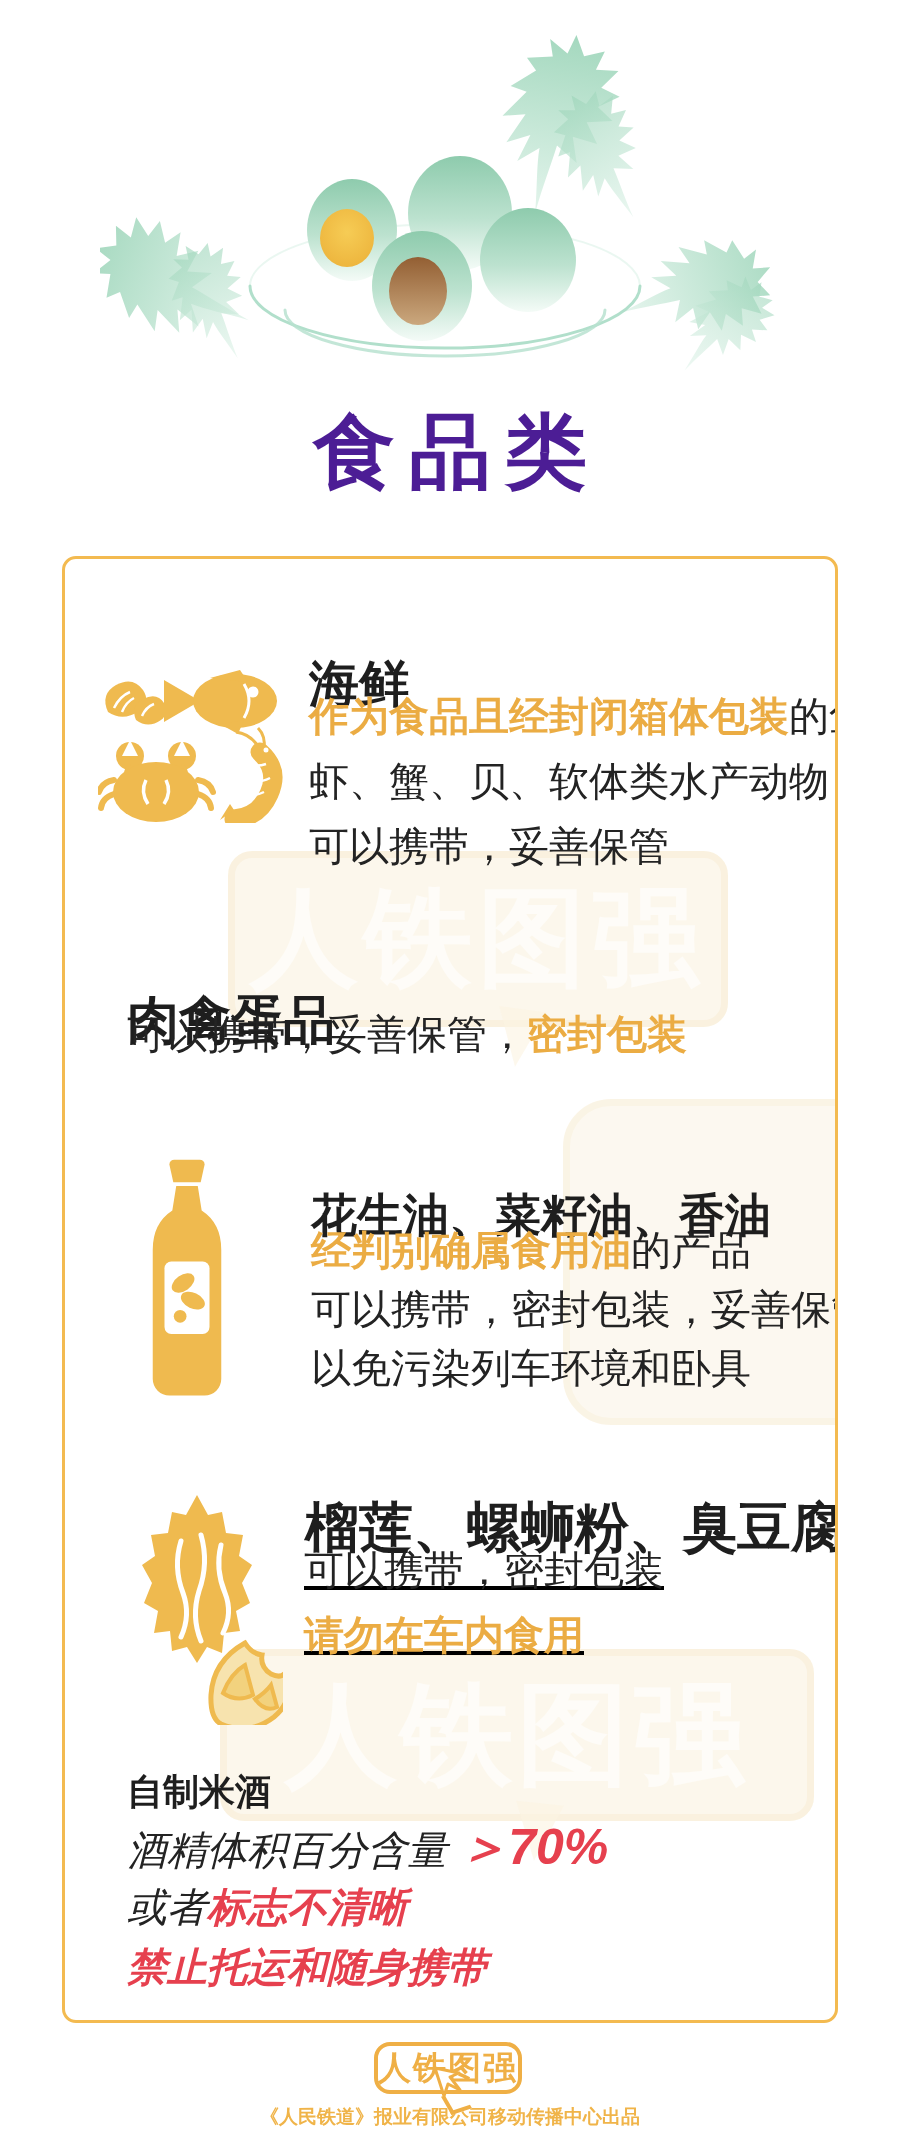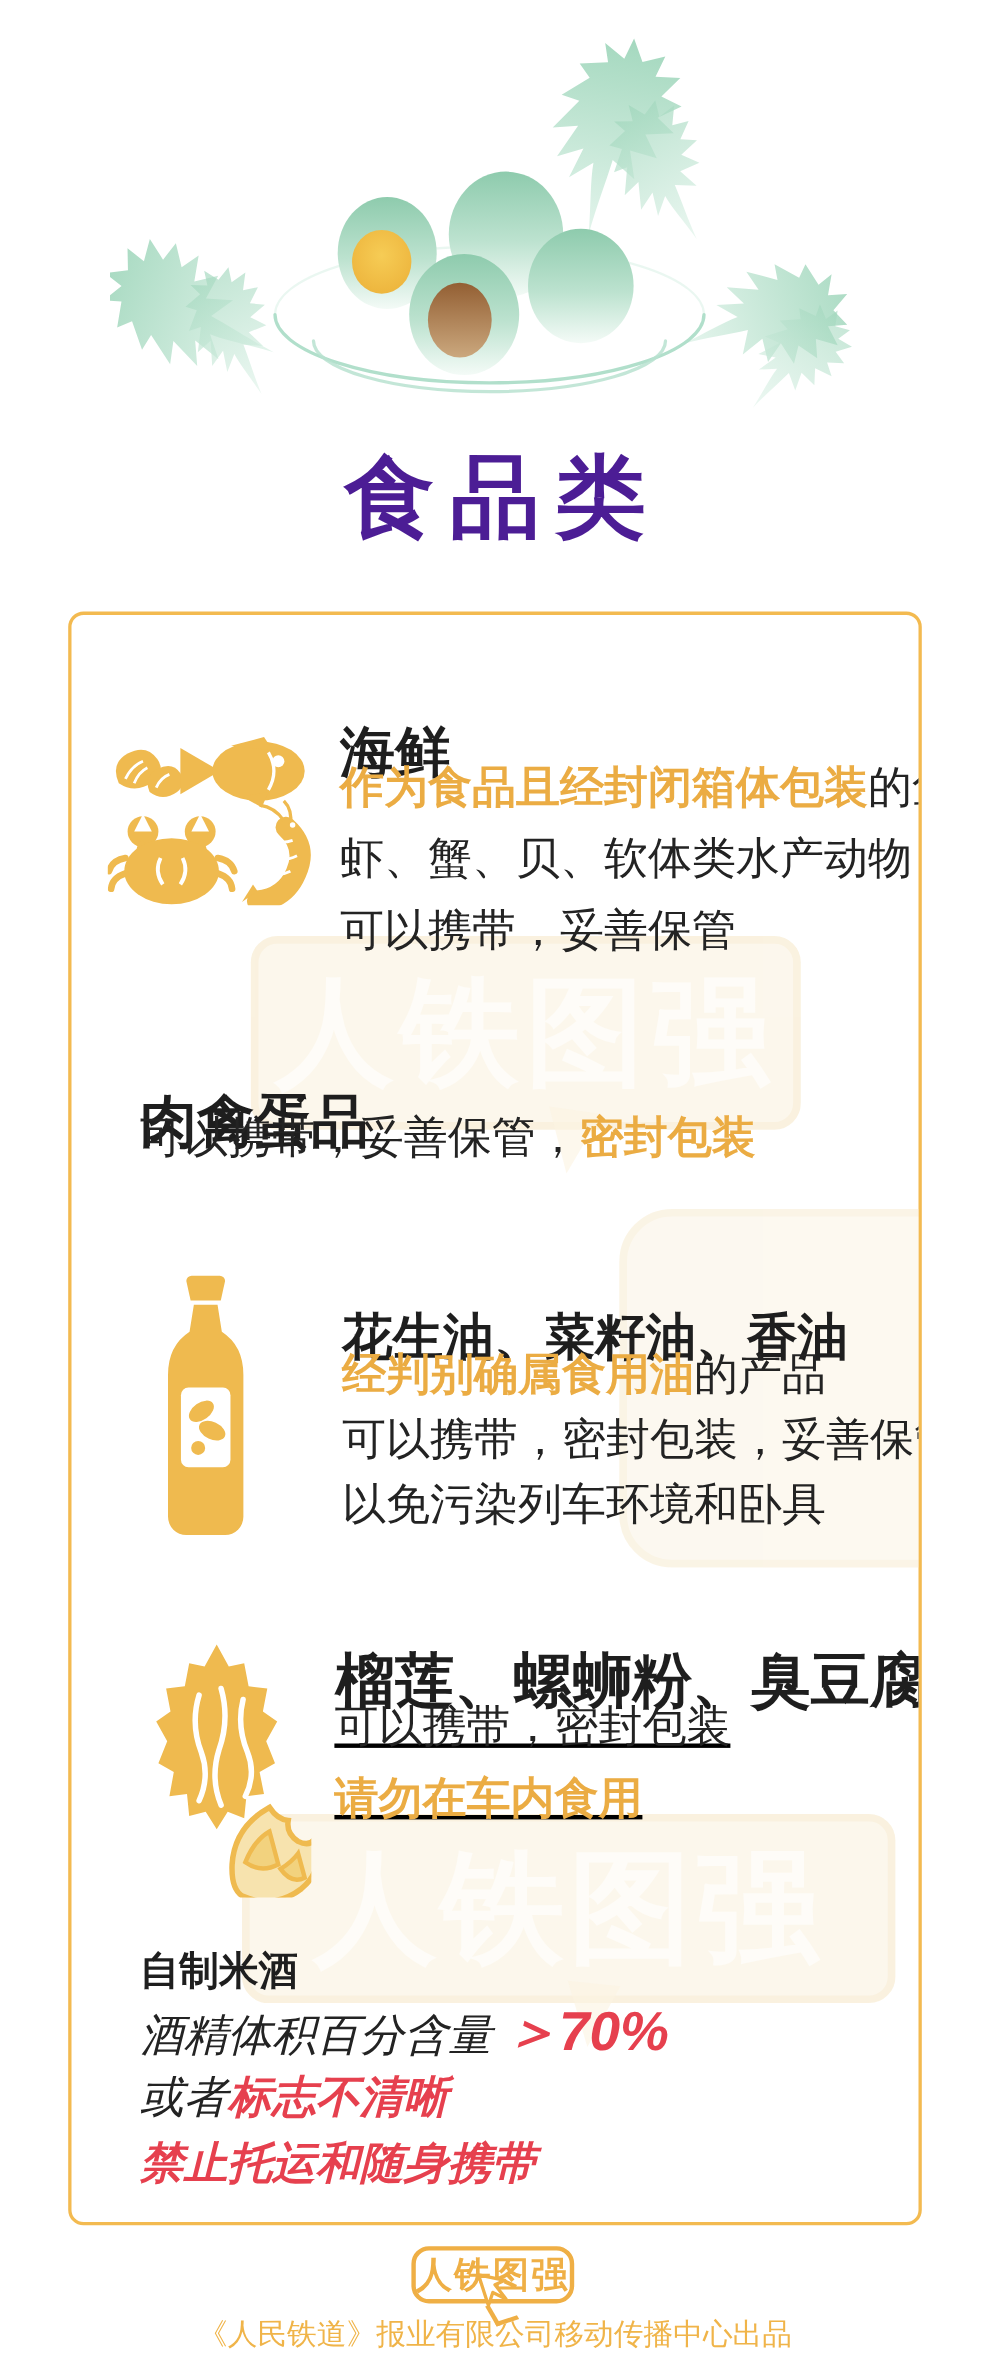--- a/index.html
+++ b/index.html
@@ -100,21 +100,21 @@
     box-sizing:border-box;white-space:nowrap;z-index:2;
   }
   .logo-tail{
     position:absolute;left:446px;top:2092px;width:17px;height:17px;background:#fff;
     border-right:4px solid #EFAF45;border-bottom:4px solid #EFAF45;
     transform:rotate(60deg) skewX(-12deg);z-index:1;
   }
   .logo-cursor{position:absolute;left:432px;top:2066px;width:30px;height:34px;z-index:3;}
   .footer-caption{
     position:absolute;left:0;right:0;top:2104px;text-align:center;
-    font-size:27px;font-weight:400;color:var(--footer-gold);white-space:nowrap;
+    font-size:19px;font-weight:700;color:var(--footer-gold);white-space:nowrap;
   }
 </style>
 </head>
 <body>
 
 <svg class="hero" viewBox="0 0 700 350" xmlns="http://www.w3.org/2000/svg" aria-hidden="true">
   <defs>
     <linearGradient id="leafG" x1="0" y1="0" x2="0" y2="1">
       <stop offset="0" stop-color="#9FD6BB"></stop>
         <stop offset="1" stop-color="#E2F4EB"></stop>

